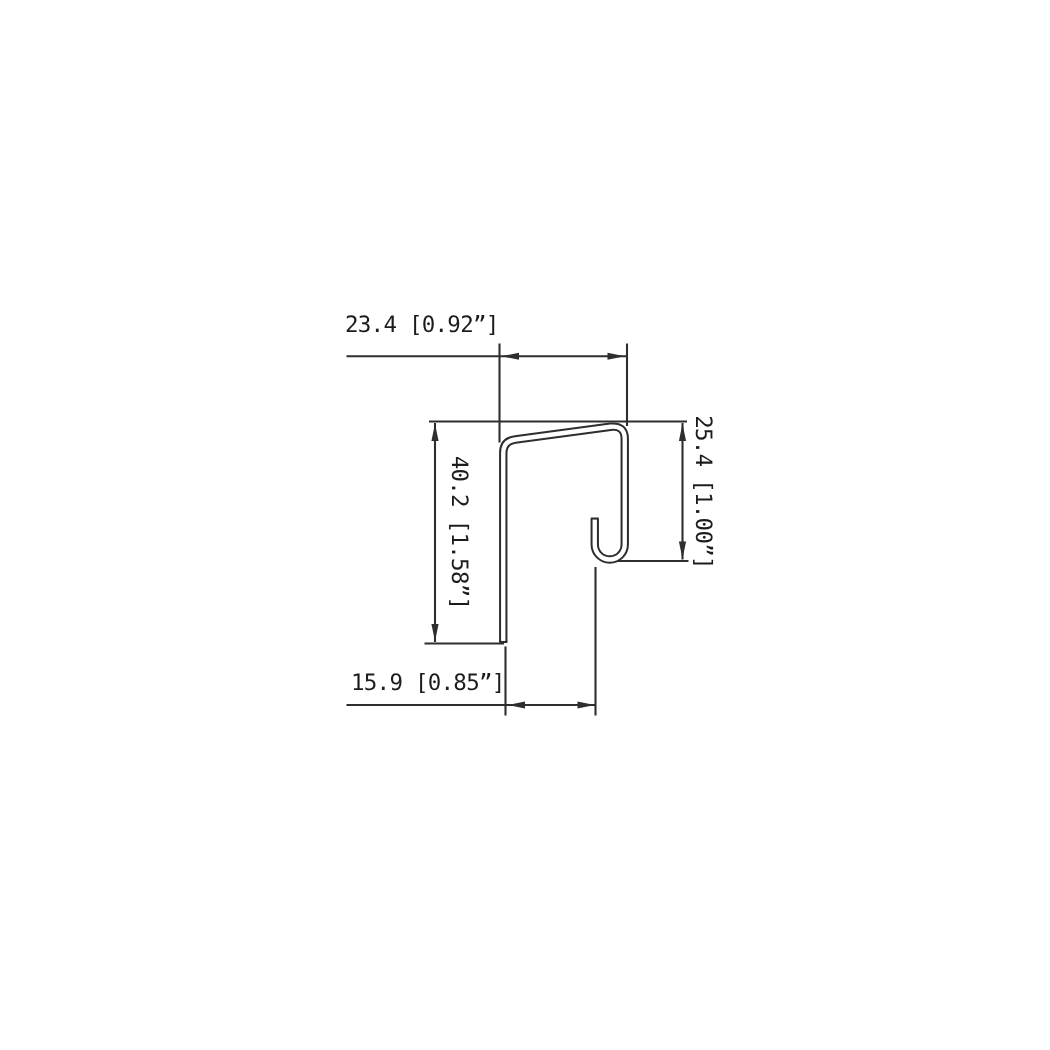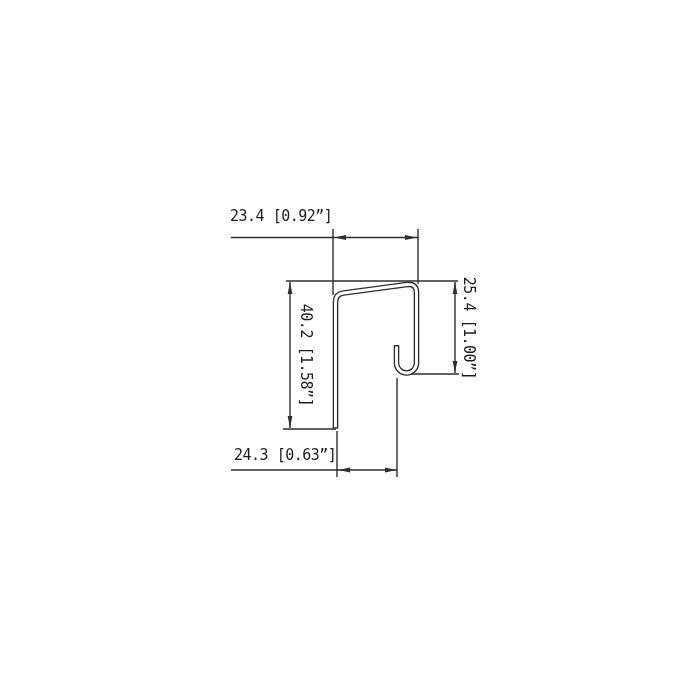--- a/index.html
+++ b/index.html
@@ -81,15 +81,15 @@
       <line class="profile-cap" x1="332.8" y1="428.0" x2="338.2" y2="428.0"></line>
     </g>
   </svg>
 
   <div class="dim dim-top">23.4 [0.92”]</div>
 
   <div class="dim dim-rot dim-left">40.2 [1.58”]</div>
 
   <div class="dim dim-rot dim-right">25.4 [1.00”]</div>
 
-  <div class="dim dim-bottom">24.3 [0.63”]</div>
+  <div class="dim dim-bottom">15.9 [0.85”]</div>
 
 </div>
 
 </body></html>

